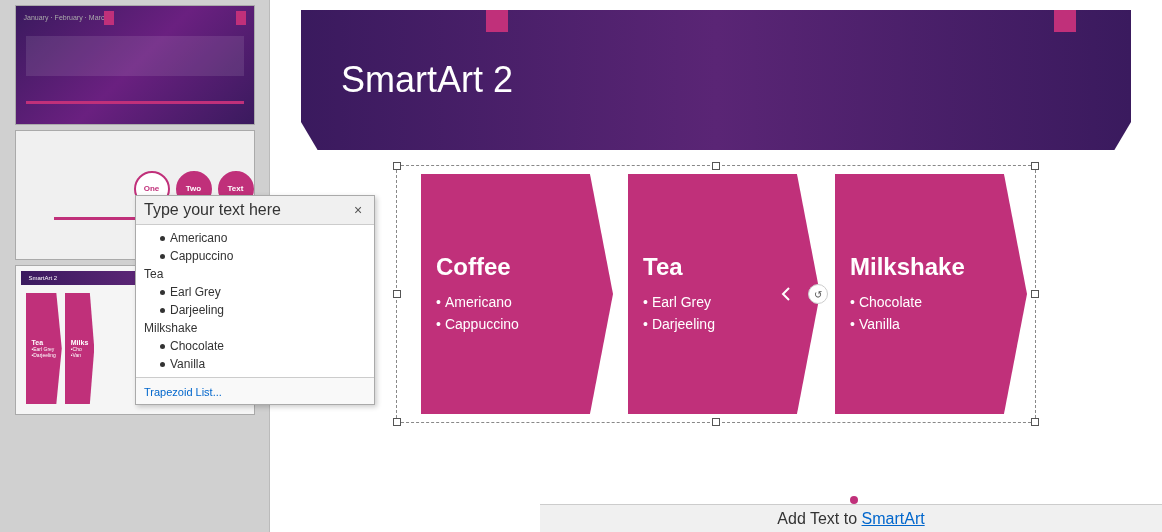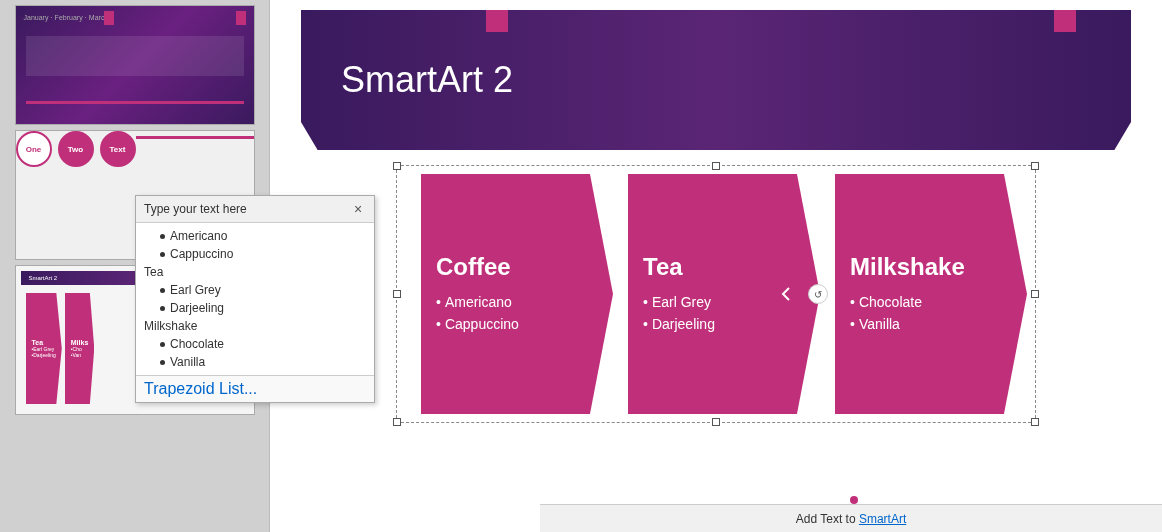--- a/index.html
+++ b/index.html
@@ -51,22 +51,22 @@
 
     .thumbnail-2 {
       width: 240px;
       height: 130px;
       margin: 5px auto;
       background: #f0f0f0;
       border: 1px solid #aaa;
       position: relative;
       overflow: hidden;
       display: flex;
-      flex-direction: row;
-      align-items: flex-start;
+      flex-direction: column;
+      align-items: flex-end;
       justify-content: center;
     }
     .thumb2-circles {
       display: flex;
       gap: 6px;
       margin-bottom: 5px;
     }
     .thumb2-circle {
       width: 36px;
       height: 36px;
@@ -133,21 +133,21 @@
     }
     .text-panel-header {
       background: #f0f0f0;
       padding: 5px 8px;
       display: flex;
       align-items: center;
       justify-content: space-between;
       border-bottom: 1px solid #ccc;
     }
     .text-panel-title {
-      font-size: 12px;
+      font-size: 16px;
       color: #333;
       font-weight: 500;
     }
     .text-panel-close {
       cursor: pointer;
       font-size: 14px;
       color: #555;
       width: 16px;
       height: 16px;
       display: flex;
@@ -188,21 +188,21 @@
       border-radius: 50%;
       background: #333;
       flex-shrink: 0;
     }
     .text-panel-footer {
       border-top: 1px solid #ccc;
       padding: 4px 8px;
       background: #f9f9f9;
     }
     .text-panel-footer-link {
-      font-size: 16px;
+      font-size: 11px;
       color: #0066cc;
       cursor: pointer;
     }
 
     
     .main-area {
       position: absolute;
       left: 270px;
       top: 0;
       right: 0;
@@ -337,21 +337,21 @@
       left: 270px;
       right: 0;
       height: 28px;
       background: #f0f0f0;
       border-top: 1px solid #ccc;
       display: flex;
       align-items: center;
       justify-content: center;
     }
     .status-text {
-      font-size: 12px;
+      font-size: 16px;
       color: #333;
     }
     .status-link {
       color: #0066cc;
       text-decoration: underline;
       cursor: pointer;
     }
     .status-dot {
       width: 8px;
       height: 8px;

